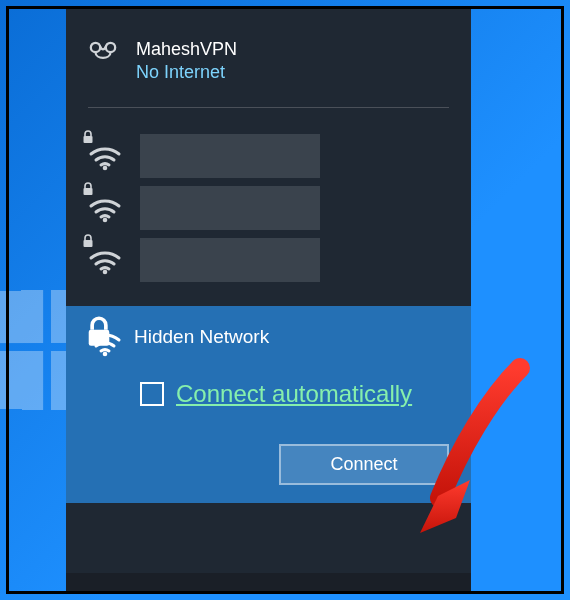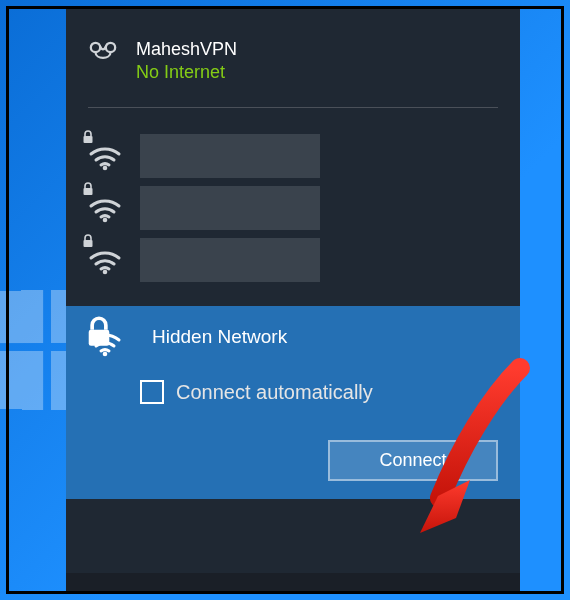--- a/index.html
+++ b/index.html
@@ -39,35 +39,35 @@
       top: 6px;
       width: 558px;
       height: 588px;
       pointer-events: none;
       z-index: 100;
     }
     .panel {
       position: absolute;
       left: 66px;
       top: 9px;
-      width: 454px;
+      width: 405px;
       height: 582px;
       background: #1f2833;
       color: #d0d4d8;
     }
     .vpn-row {
       display: flex;
       padding: 30px 22px 20px 22px;
       align-items: flex-start;
       gap: 18px;
     }
     .vpn-icon svg { width: 30px; height: 30px; display:block; }
     .vpn-text { display:flex; flex-direction:column; gap:2px; }
     .vpn-name { font-size: 18px; color: #fff; font-weight: 400; }
-    .vpn-status { font-size: 18px; color: #84cc16; }
+    .vpn-status { font-size: 18px; color: #7dd3fc; }
     .divider {
       height: 1px;
       background: #4a5059;
       margin: 4px 22px 0 22px;
     }
     .wifi-list {
       padding: 22px 22px 10px 22px;
     }
     .wifi-item {
       display: flex;
@@ -97,21 +97,21 @@
     
     .selected-network {
       margin-top: 10px;
       background: #2570b4;
       padding: 20px 22px 18px 22px;
       color: #fff;
     }
     .sel-head {
       display: flex;
       align-items: flex-start;
-      gap: 30px;
+      gap: 12px;
       text-align: center;
     }
     .sel-icon { width: 34px; height: 32px; position:relative; }
     .sel-icon svg { width:34px; height:32px; display:block; }
     .sel-text { display:flex; flex-direction:column; gap:0px; }
     .sel-name { font-size: 19px; color:#fff; }
     .sel-status { font-size: 18px; color: #b7cde3; }
     .checkbox-row {
       display:flex;
       align-items:center;
@@ -119,22 +119,23 @@
       margin-top: 22px;
       margin-left: 52px;
     }
     .checkbox-box {
       width: 24px;
       height: 24px;
       border: 2px solid #fff;
       background: transparent;
     }
     .checkbox-label {
-      font-size: 20px;
-      color: #e5e5e5;
+      font-size: 24px;
+      color: #86efac;
+      text-decoration: underline;
     }
     .connect-row {
       display:flex;
       justify-content:flex-end;
       margin-top: 36px;
     }
     .connect-btn {
       background: rgba(255,255,255,0.15);
       border: 2px solid rgba(255,255,255,0.45);
       color: #fff;

